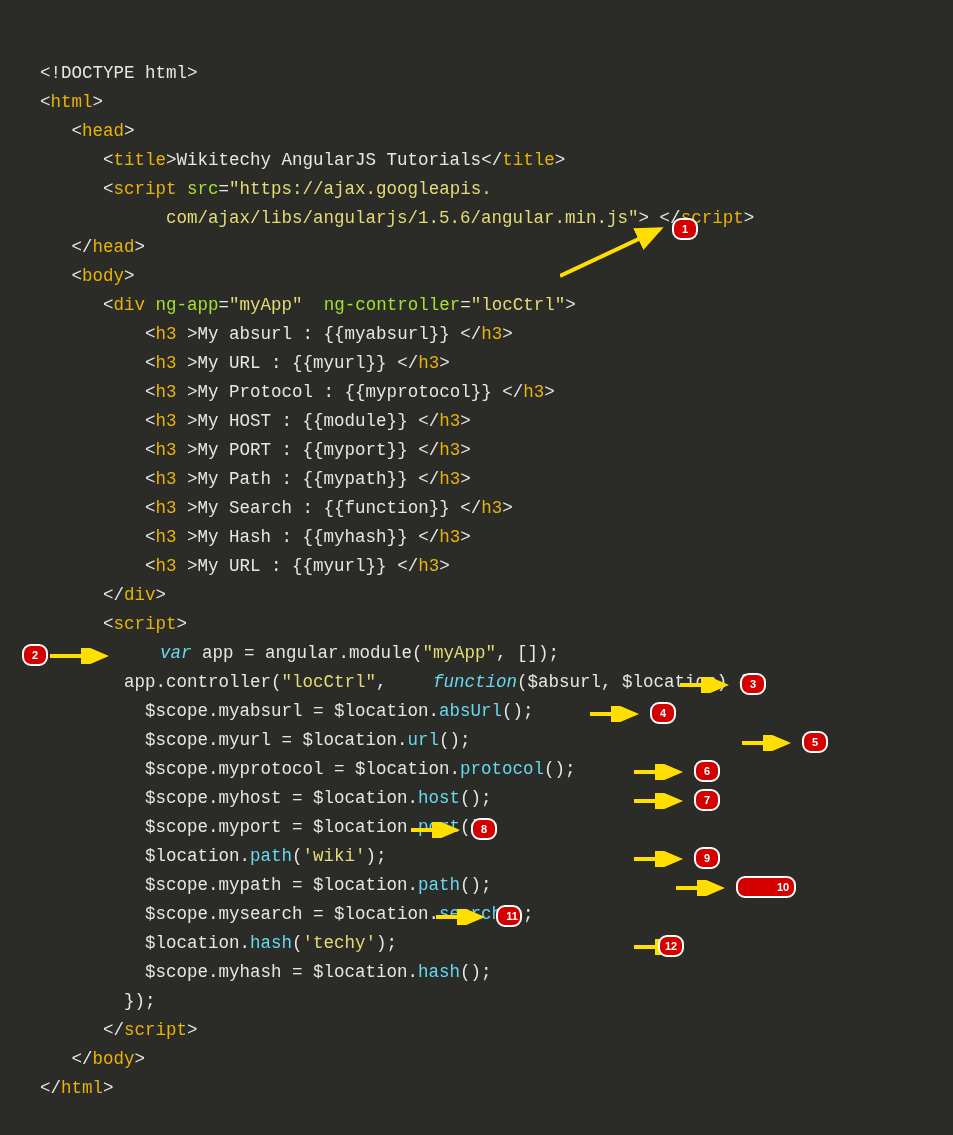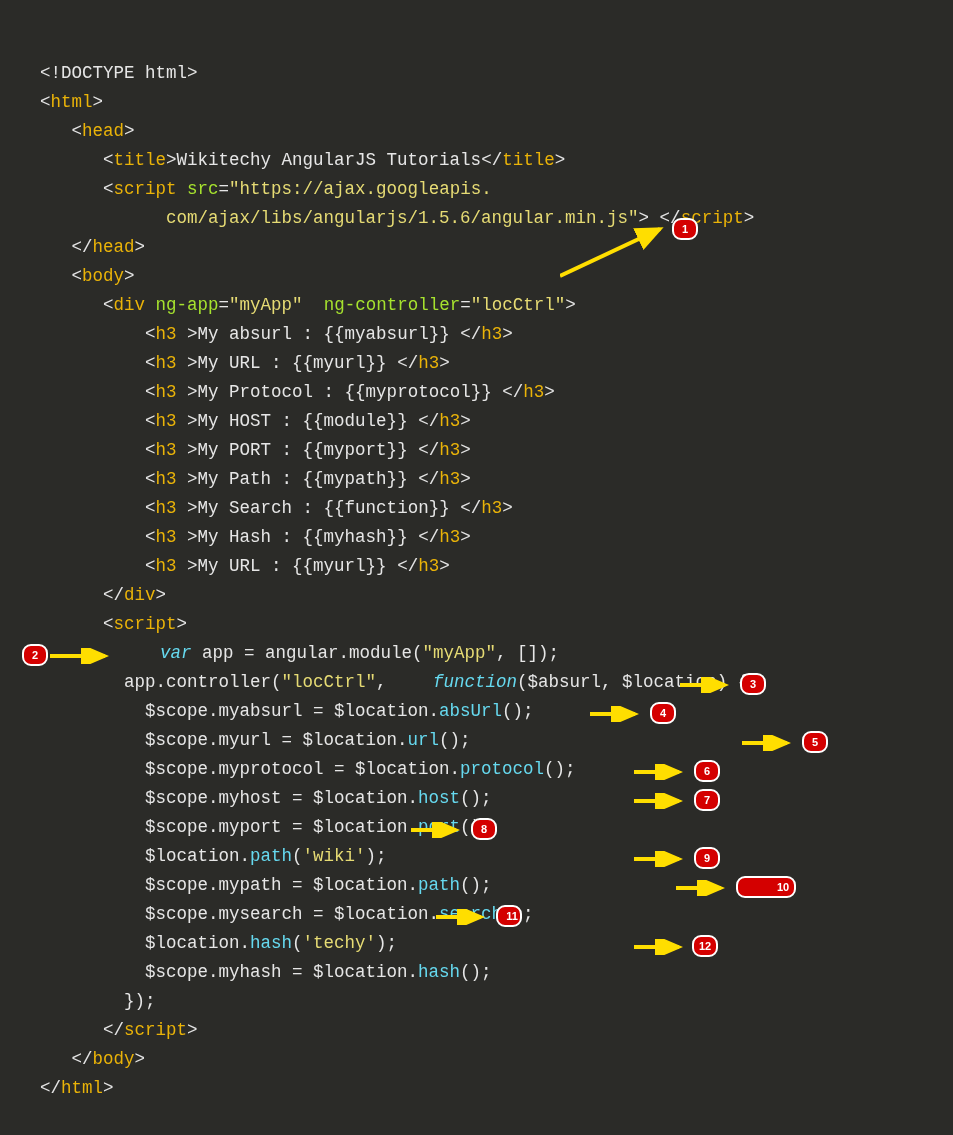--- a/index.html
+++ b/index.html
@@ -92,21 +92,21 @@
 <span class="badge" style="left:22px; top:644px;">2</span>
 <span class="badge" style="left:740px; top:673px;">3</span>
 <span class="badge" style="left:650px; top:702px;">4</span>
 <span class="badge" style="left:802px; top:731px;">5</span>
 <span class="badge" style="left:694px; top:760px;">6</span>
 <span class="badge" style="left:694px; top:789px;">7</span>
 <span class="badge" style="left:471px; top:818px;">8</span>
 <span class="badge" style="left:694px; top:847px;">9</span>
 <span class="badge" style="left:736px; top:876px;padding-left:36px;">10</span>
 <span class="badge" style="left:496px; top:905px;text-align:right;">11</span>
-<span class="badge" style="left:692px; top:935px;">12</span>
+<span class="badge" style="left:658px; top:935px;">12</span>
 
 
 <svg class="arrow" style="left:560px; top:224px;" width="110" height="55">
   <defs>
         <marker id="ah1" markerWidth="8" markerHeight="8" refX="6" refY="3" orient="auto">
           <path d="M0,0 L7,3 L0,6 Z" fill="#ffde00"></path>
         </marker>
       </defs>
   <line x1="0" y1="52" x2="100" y2="5" stroke="#ffde00" stroke-width="4" marker-end="url(#ah1)"></line>
 </svg>

